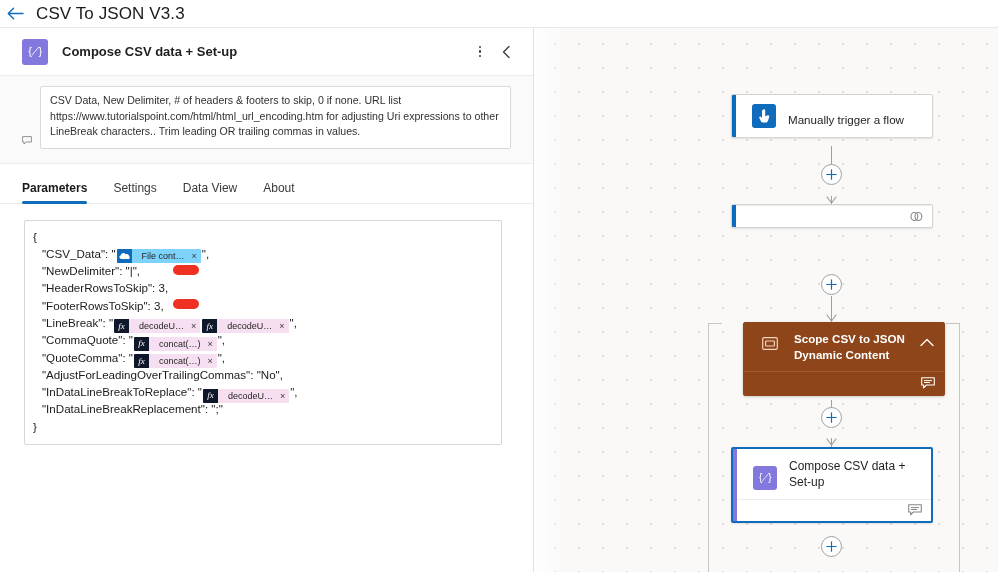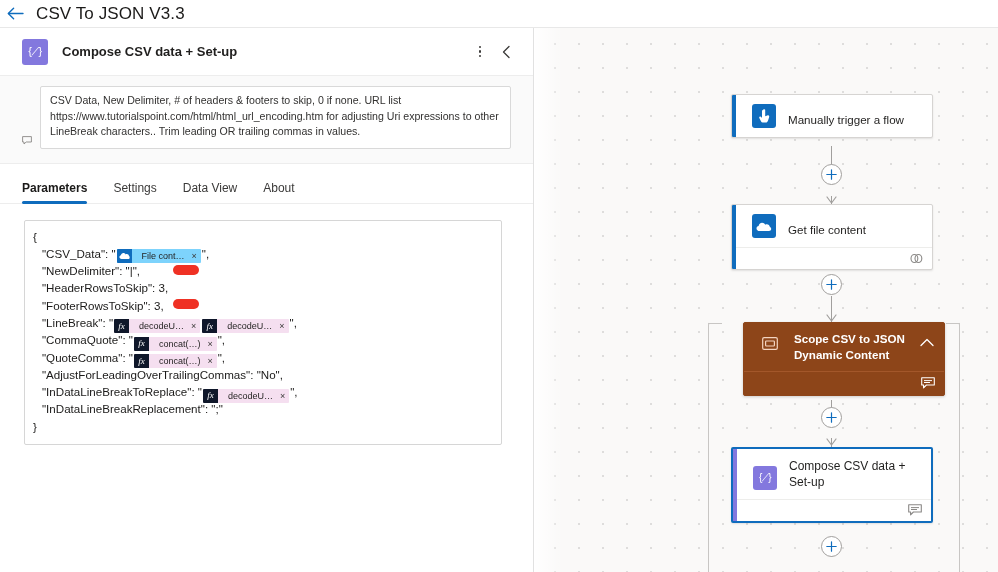--- a/index.html
+++ b/index.html
@@ -442,28 +442,20 @@
         <svg width="13" height="14" viewBox="0 0 13 14" aria-hidden="true">
           <path d="M5 1.2 C5 .6 5.6.3 6.1.3 C6.7.3 7.2.7 7.2 1.3 V7.2 L9.3 6.4 C10.2 6.1 11 6.6 11.2 7.3 C11.4 8 10.3 11 9.7 12.2 C9.3 13 8.7 13.5 7.8 13.5 H4.6 C3.9 13.5 3.4 13.1 3.1 12.5 L1.3 9.1 C1 8.5 1.3 7.8 1.9 7.6 C2.4 7.4 2.9 7.6 3.2 8 L4 9 V1.3 Z" fill="#ffffff"></path>
         </svg>
       </div>
       <div class="node-label">Manually trigger a flow</div>
     </div>
   </div>
 
   <div class="node" id="node-getfile">
     <div class="accent"></div>
-    <div class="node-main">
-      <div class="node-ico" style="background:#0f6cbd;">
-        <svg width="16" height="11" viewBox="0 0 16 11" aria-hidden="true">
-          <path d="M3.6 10 C1.8 10 .5 8.8 .5 7.4 C.5 6.2 1.4 5.2 2.6 5 C2.8 3.2 4.3 1.8 6.1 1.8 C7.5 1.8 8.7 2.6 9.3 3.7 C9.7 3.4 10.2 3.3 10.8 3.3 C12.4 3.3 13.7 4.5 13.9 6 C14.7 6.4 15.2 7.1 15.2 8 C15.2 9.1 14.2 10 13 10 Z" fill="#ffffff"></path>
-        </svg>
-      </div>
-      <div class="node-label">Get file content</div>
-    </div>
     <div class="node-footer">
       <span>
         <svg width="13" height="11" viewBox="0 0 13 11" aria-hidden="true">
           <ellipse cx="4.4" cy="5.5" rx="3.4" ry="4" fill="none" stroke="#8a8886" stroke-width="1.1"></ellipse>
           <ellipse cx="8.4" cy="5.5" rx="3.4" ry="4" fill="none" stroke="#8a8886" stroke-width="1.1"></ellipse>
         </svg>
       </span>
     </div>
   </div>
 

